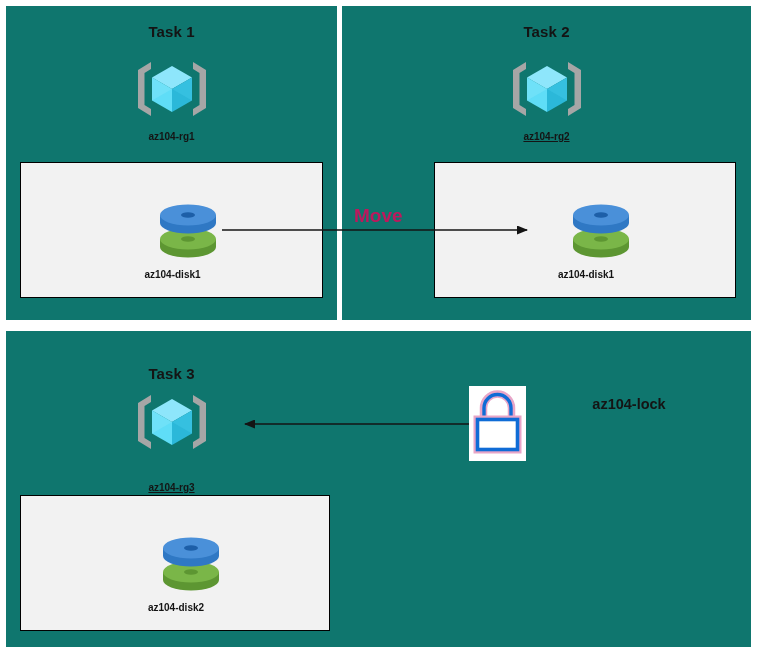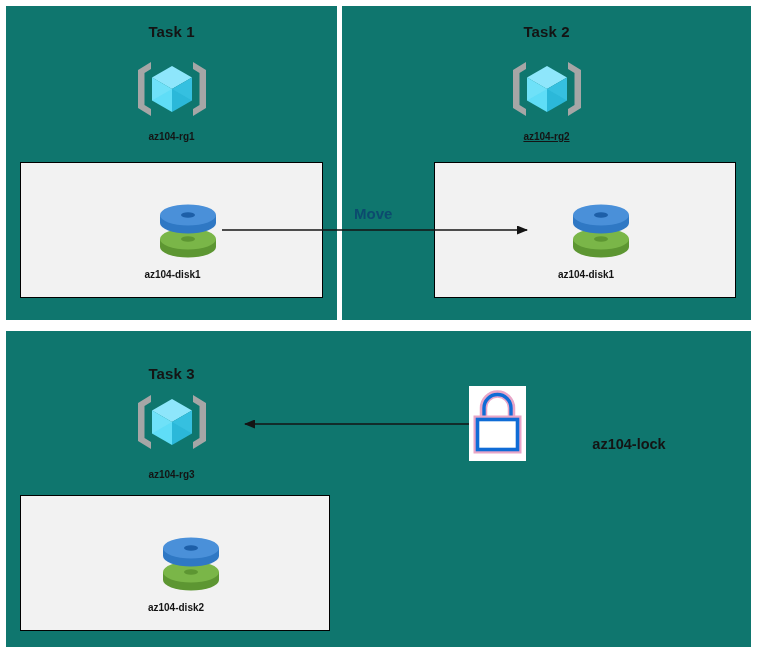--- a/index.html
+++ b/index.html
@@ -55,36 +55,35 @@
   .disk-icon { position: absolute; }
   .lock-icon {
     position: absolute;
     background: #ffffff;
   }
 
   .arrow-svg { position: absolute; overflow: visible; }
 
   .move-label {
     position: absolute;
-    font-size: 15px;
-    font-weight: bold;
-    color: #0c4a6e;
+    font-size: 19px;
+    font-weight: bold;
+    color: #be185d;
     white-space: nowrap;
     text-align: right;
   }
 
   .lock-text {
     position: absolute;
     font-size: 14.5px;
     font-weight: bold;
     color: #141414;
     white-space: nowrap;
     text-align: center;
     line-height: 21px;
-    margin-top: 40px;
   }
   .lock-text div { display: block; }
 </style>
 </head>
 <body>
 
 <div id="canvas">
 
   <div class="panel" id="panel-task1">
 
@@ -188,21 +187,21 @@
         <path d="M20 5 L7 13 L7 51 L20 59 L20 52 L13.5 48 L13.5 16 L20 12 Z" fill="#a6a6a6"></path>
         <path d="M62 5 L75 13 L75 51 L62 59 L62 52 L68.5 48 L68.5 16 L62 12 Z" fill="#a6a6a6"></path>
         <path d="M41 9 L61 20.5 L41 32 L21 20.5 Z" fill="#8ee6fb"></path>
         <path d="M21 20.5 L41 32 L41 55 L21 43.5 Z" fill="#5fddf7"></path>
         <path d="M61 20.5 L61 43.5 L41 55 L41 32 Z" fill="#2bb8d9"></path>
         <path d="M41 32 L21 43.5 L21 20.5 Z" fill="#7ce4fa" opacity="0.55"></path>
         <path d="M41 32 L61 20.5 L61 43.5 Z" fill="#3fc8e8" opacity="0.5"></path>
       </svg>
     </span>
 
-    <div class="rg-label" style="left:0; top:138px; width:331px;">az104-rg3</div>
+    <div class="rg-label" style="left:0; top:151px; width:331px;text-decoration:underline;">az104-rg3</div>
 
     <div class="inner-box" style="left:14px; top:164px; width:310px; height:136px;">
 
       <span class="disk-icon" style="left:138px; top:40px;">
         <svg width="64" height="58" viewBox="0 0 64 58">
           <ellipse cx="32" cy="44" rx="28" ry="10.5" fill="#5d9632"></ellipse>
           <rect x="4" y="36" width="56" height="8" fill="#5d9632"></rect>
           <ellipse cx="32" cy="36" rx="28" ry="10.5" fill="#7ab648"></ellipse>
           <ellipse cx="32" cy="36" rx="7" ry="2.8" fill="#5d9632"></ellipse>
           <ellipse cx="32" cy="20" rx="28" ry="10.5" fill="#2f78c4"></ellipse>

